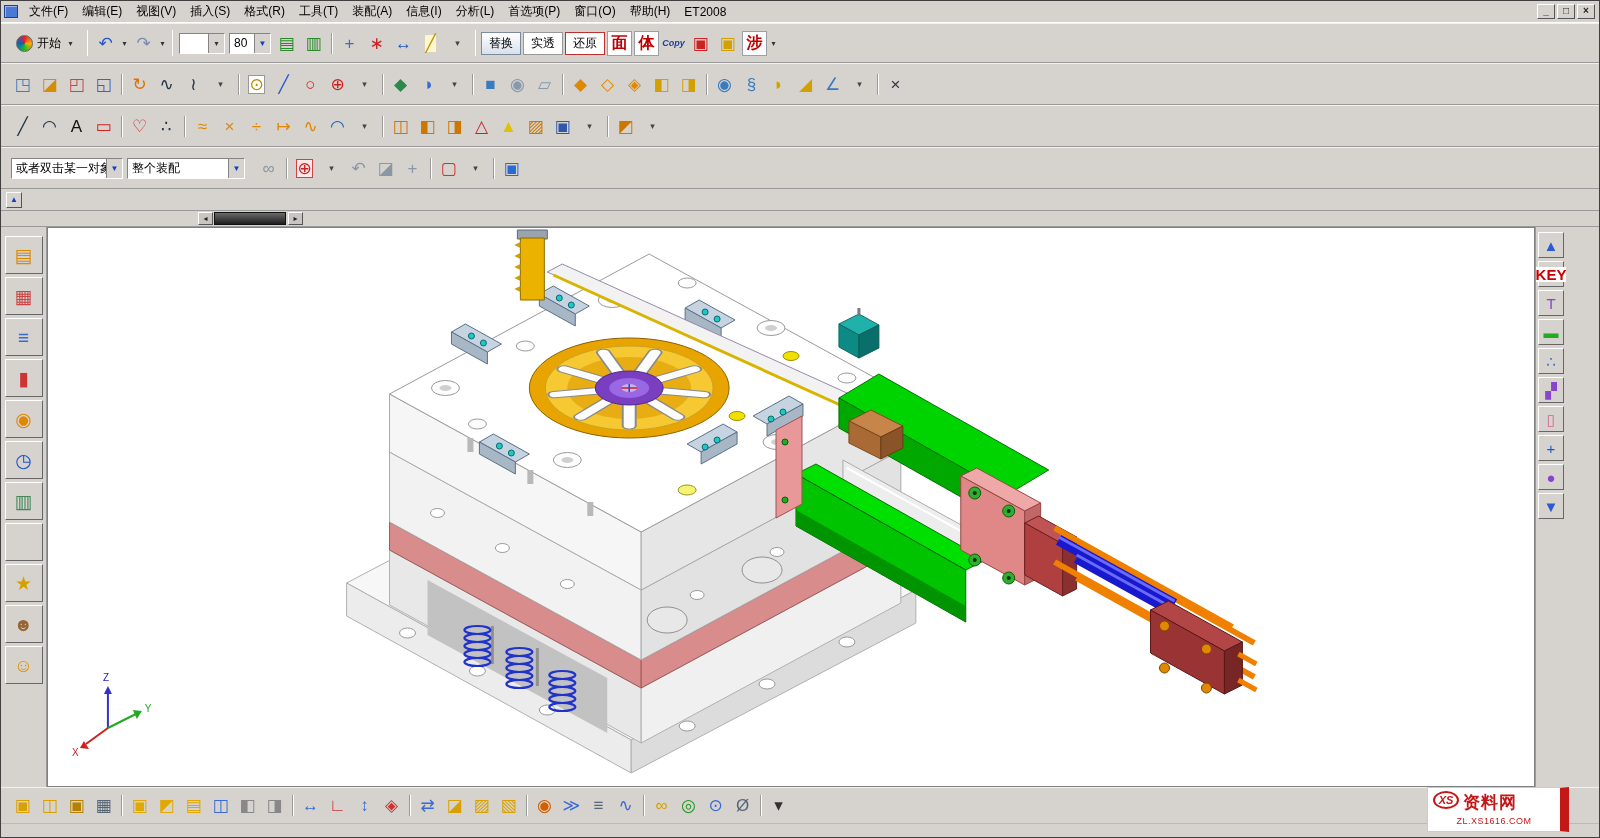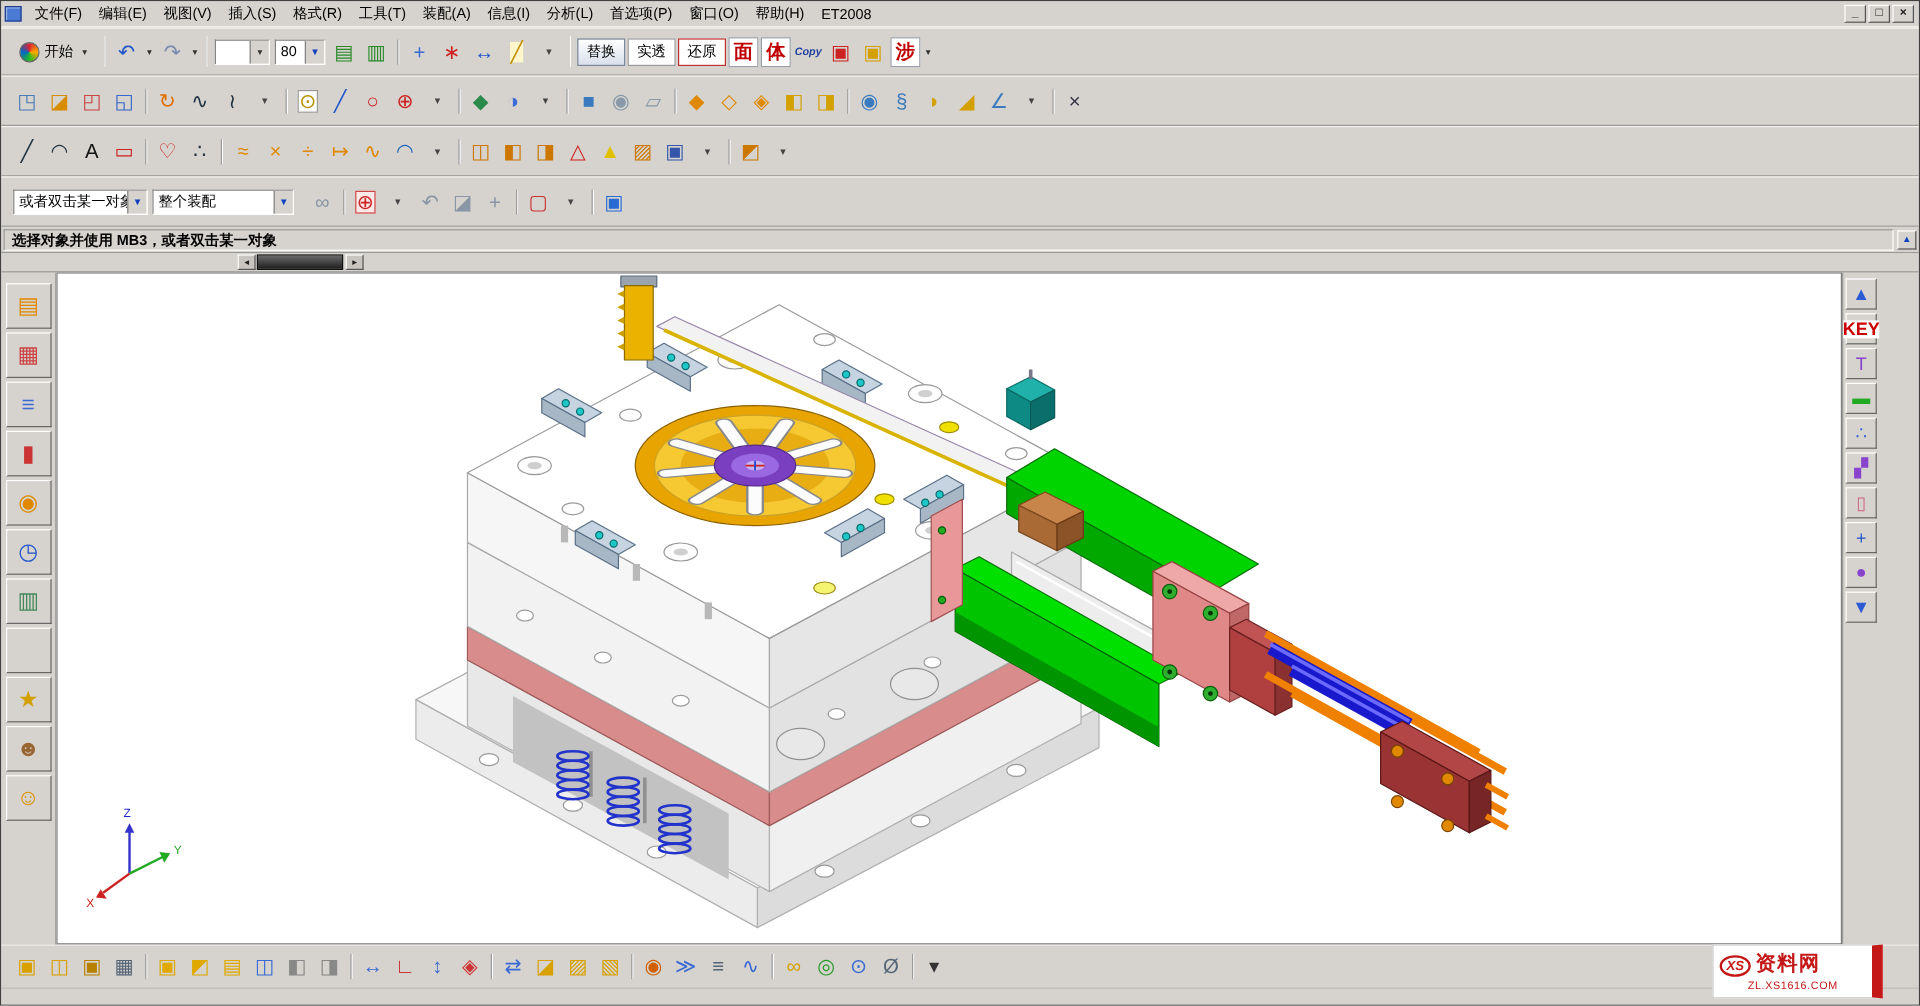--- a/index.html
+++ b/index.html
@@ -48,21 +48,21 @@
 .side-btn .glyph{font-size:19px}
 .viewport{flex:1;position:relative;background:#fff;border:1px solid #808080;overflow:hidden}
 .vp-svg{position:absolute;inset:0;width:100%;height:100%}
 .right-rail{width:64px;background:#d6d3ce;border-left:1px solid #9a9a9a;padding-top:2px}
 .rr-btn{width:26px;height:26px;margin:3px 2px;border:1px solid #888;border-color:#fff #666 #666 #fff;background:#d6d3ce;display:flex;align-items:center;justify-content:center}
 .rr-btn .glyph{font-size:15px}
 
 .bottom-toolbar{height:36px;display:flex;align-items:center;background:#d6d3ce;border-top:1px solid #f2f1ee;padding:2px 4px 2px 8px}
 .bottom-strip{height:16px;background:#d6d3ce;border-top:1px solid #bdbab4}
 .watermark{position:absolute;right:30px;bottom:5px;width:142px;height:45px;background:#fff;border:1px solid #ccc;border-right:9px solid #c41818;padding:3px 5px;z-index:9}
-.wm-row{display:flex;align-items:flex-end;gap:4px}
+.wm-row{display:flex;align-items:flex-start;gap:4px}
 .wm-logo{width:26px;height:18px;border:2px solid #c41818;border-radius:50%;color:#c41818;font-style:italic;font-weight:bold;font-size:11px;display:flex;align-items:center;justify-content:center}
 .wm-brand{color:#c41818;font-weight:bold;font-size:17px;letter-spacing:1px}
 .wm-url{color:#c41818;font-size:9px;margin-top:2px;letter-spacing:.5px;text-align:center}
 </style>
 </head>
 <body>
 
 <div id="app">
 
   <div class="menubar">
@@ -362,21 +362,20 @@
         <div class="tbtn">
           <span class="glyph small-glyph" style="color: rgb(68, 68, 68);">▾</span>
         </div>
         <div class="tbtn sep-before">
           <span class="glyph" style="color: rgb(42, 106, 212);">▣</span>
         </div>
       </div>
   </div>
 
   <div class="statusbar">
-    <div class="status-field">选择对象并使用 MB3，或者双击某一对象</div>
     <div class="status-side-btn">▲</div>
   </div>
   <div class="scrollrow">
     <div class="scroll-btn" style="left:197px">◂</div>
     <div class="scroll-thumb"></div>
     <div class="scroll-btn" style="left:287px">▸</div>
   </div>
 
   <div class="main">
     <div class="left-rail">

